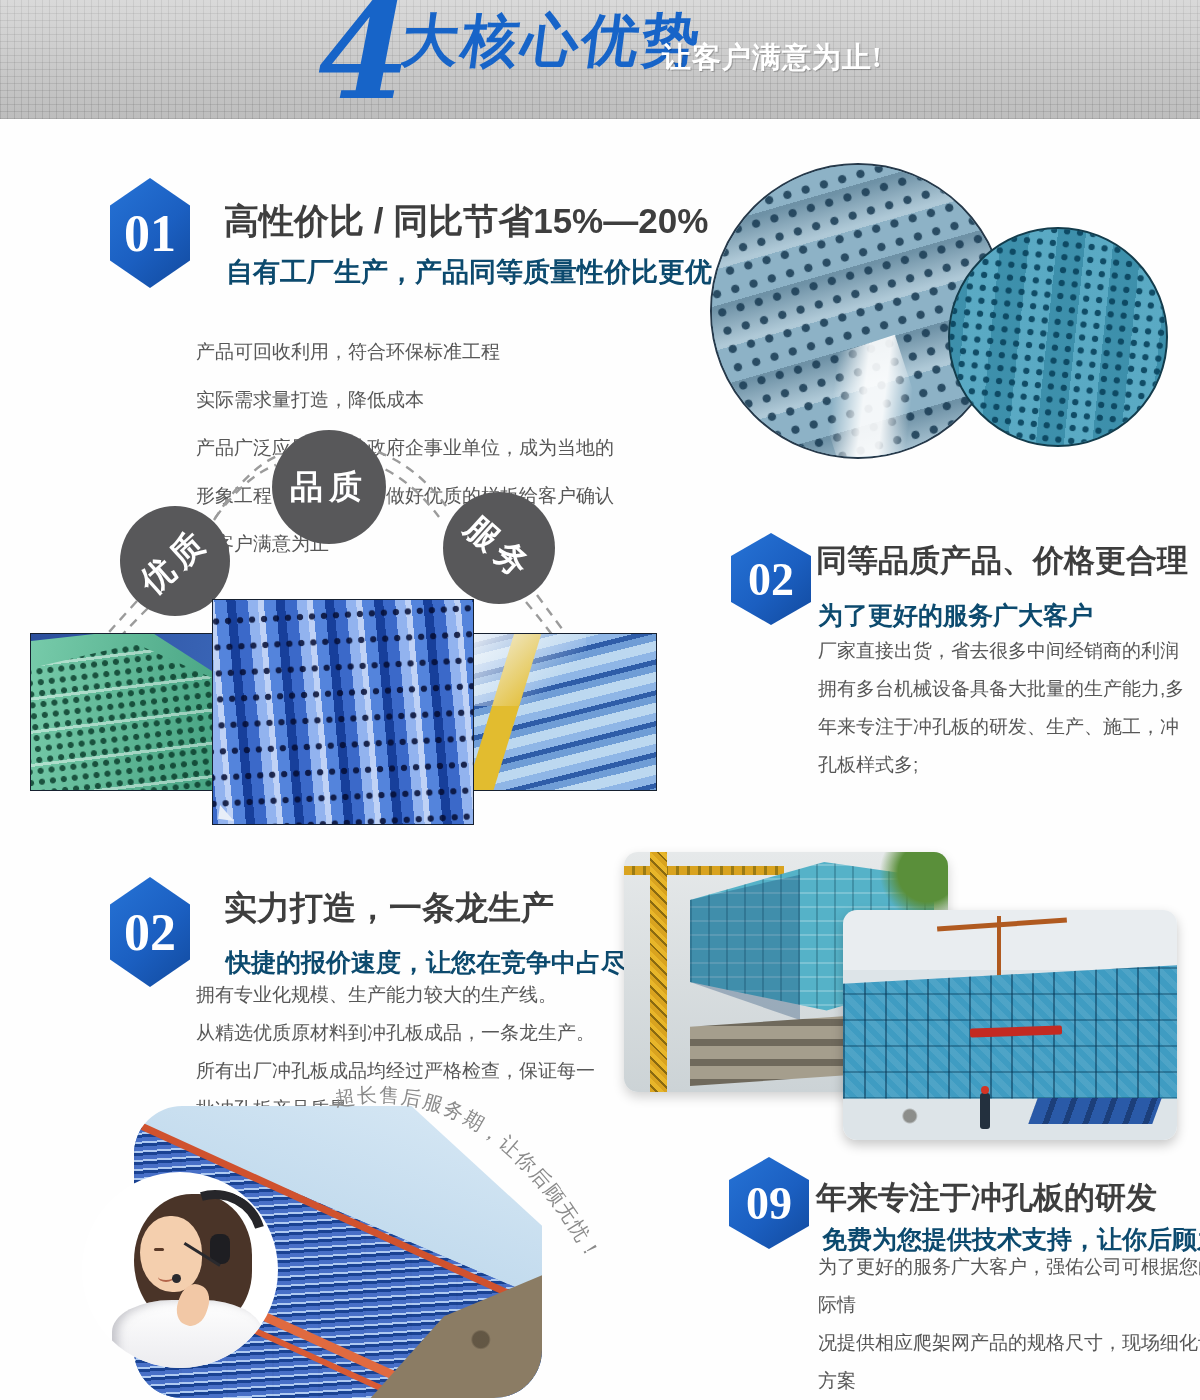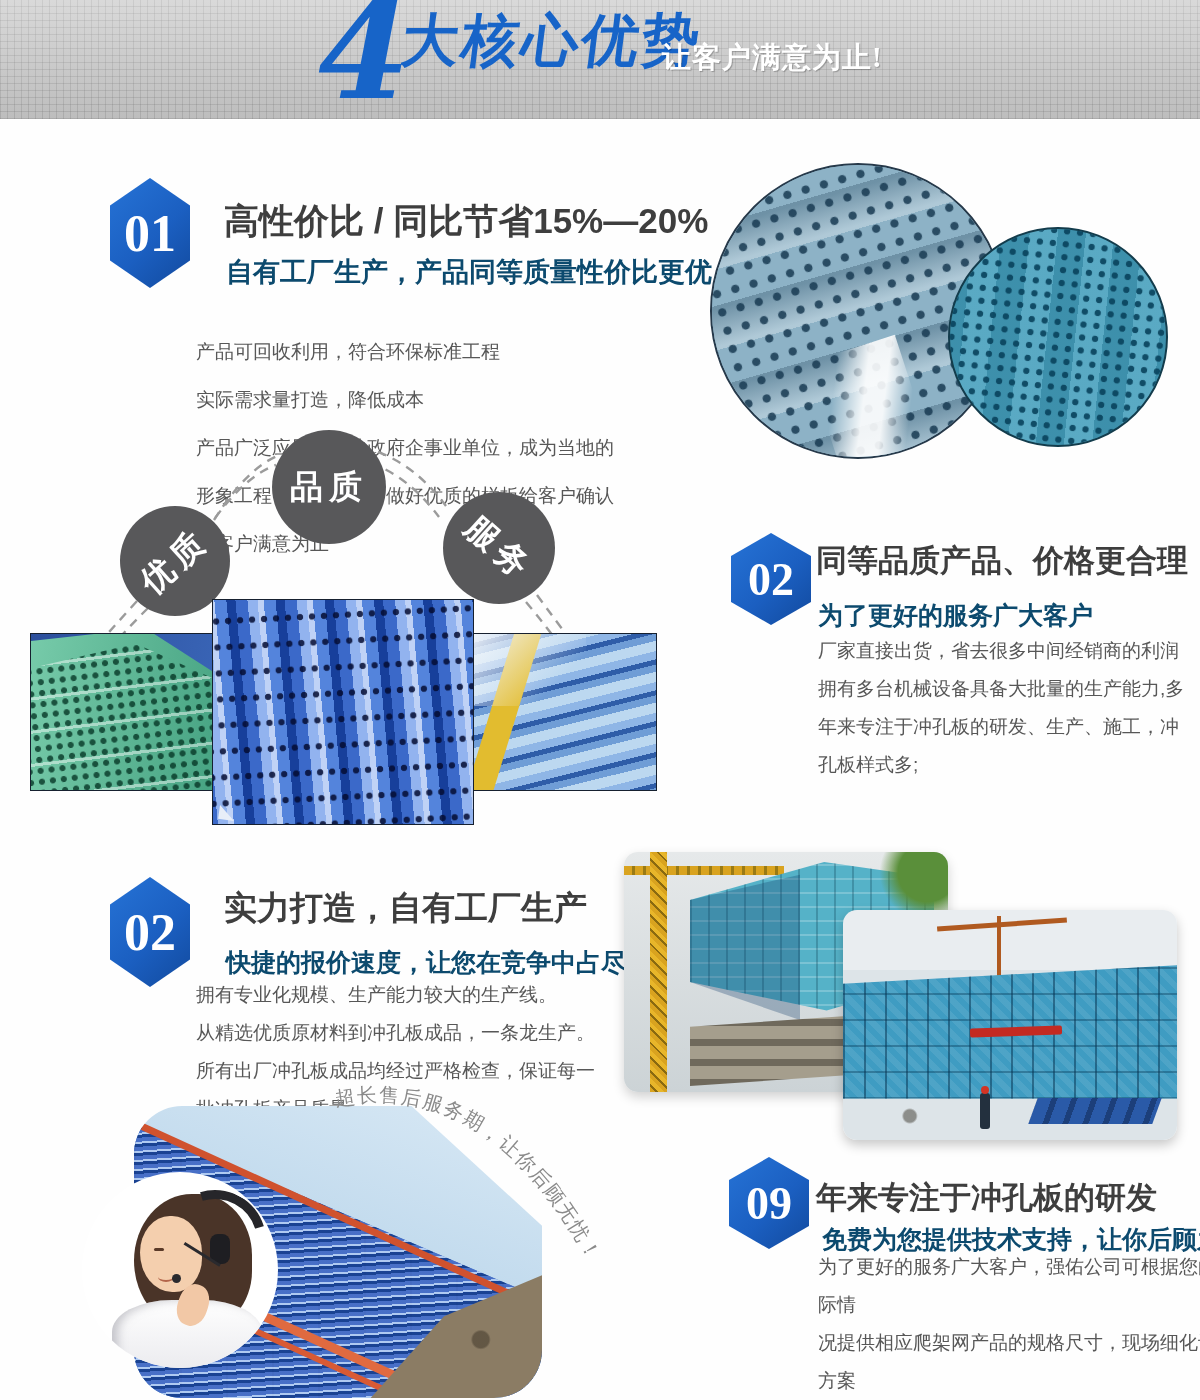--- a/index.html
+++ b/index.html
@@ -248,21 +248,21 @@
   <div class="sec-title serif-title" style="left:816px;top:540px;font-size:31px;">同等品质产品、价格更合理</div>
   <div class="sec-sub" style="left:818px;top:583px;font-size:25px;">为了更好的服务广大客户</div>
   <div class="sec-body" style="left:818px;top:632px;width:400px;line-height:38px;">厂家直接出货，省去很多中间经销商的利润
 拥有多台机械设备具备大批量的生产能力,多
 年来专注于冲孔板的研发、生产、施工，冲
 孔板样式多;</div>
 
   <div class="hex lg" style="left:110px;top:877px;">
     <span>02</span>
   </div>
-  <div class="sec-title serif-title" style="left:224px;top:886px;font-size:33px;">实力打造，自有工厂生产</div>
+  <div class="sec-title serif-title" style="left:224px;top:886px;font-size:33px;">实力打造，一条龙生产</div>
   <div class="sec-sub" style="left:226px;top:930px;font-size:25px;">快捷的报价速度，让您在竞争中占尽先机</div>
   <div class="sec-body" style="left:196px;top:976px;width:440px;line-height:38px;">拥有专业化规模、生产能力较大的生产线。
 从精选优质原材料到冲孔板成品，一条龙生产。
 所有出厂冲孔板成品均经过严格检查，保证每一
 批冲孔板产品质量。</div>
 
   <div class="photo photo-a">
     <div class="pa-jib"></div>
     <div class="pa-mast"></div>
     <div class="pa-mesh"></div>

